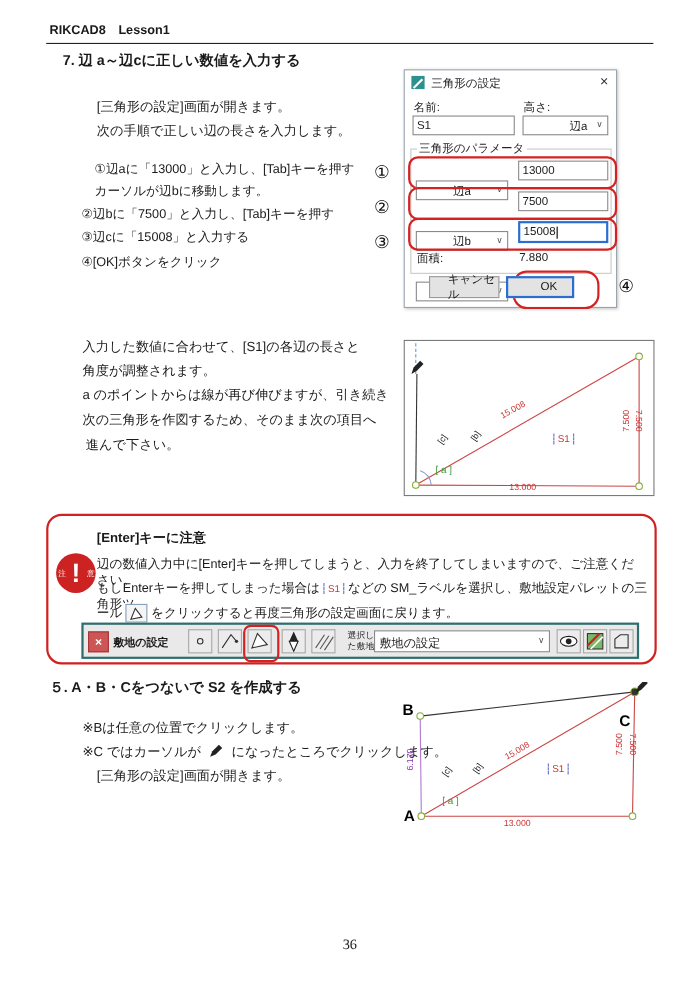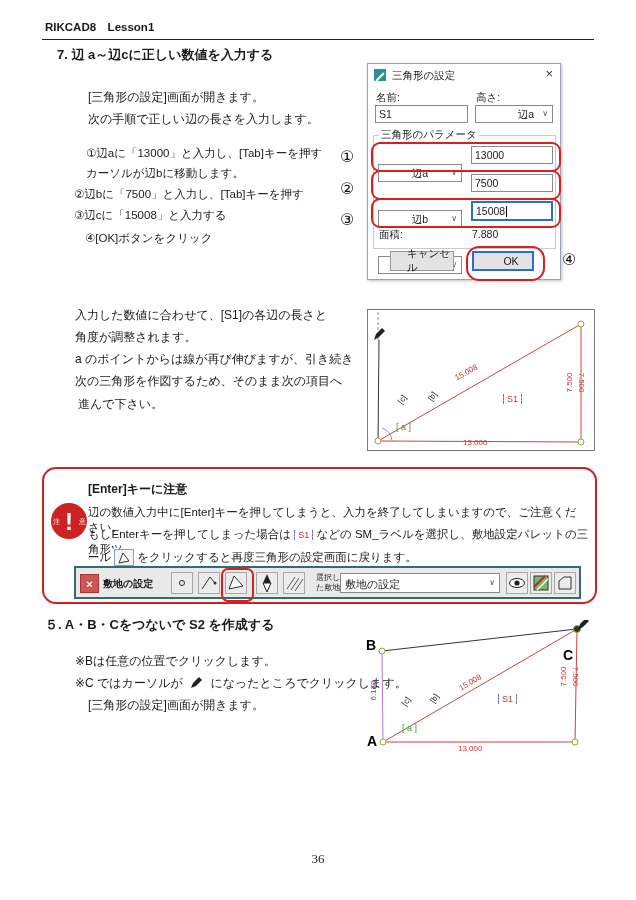--- a/index.html
+++ b/index.html
@@ -49,21 +49,21 @@
 
   <div class="abs bold" style="left:57px;top:46px;font-size:13px;">7. 辺 a～辺cに正しい数値を入力する</div>
 
   <div class="abs jp" style="left:88px;top:86px;">[三角形の設定]画面が開きます。</div>
   <div class="abs jp" style="left:88px;top:108px;">次の手順で正しい辺の長さを入力します。</div>
 
   <div class="abs small" style="left:74px;top:146px;margin-left:12px;">①辺aに「13000」と入力し、[Tab]キーを押す</div>
   <div class="abs small" style="left:86px;top:166px;">カーソルが辺bに移動します。</div>
   <div class="abs small" style="left:74px;top:187px;">②辺bに「7500」と入力し、[Tab]キーを押す</div>
   <div class="abs small" style="left:74px;top:208px;">③辺cに「15008」と入力する</div>
-  <div class="abs small" style="left:74px;top:231px;margin-left:11px;">④[OK]ボタンをクリック</div>
+  <div class="abs small" style="left:74px;top:231px;">④[OK]ボタンをクリック</div>
 
   <div class="abs callout" style="left:340px;top:147px;">①</div>
   <div class="abs callout" style="left:340px;top:179px;">②</div>
   <div class="abs callout" style="left:340px;top:210px;">③</div>
   <div class="abs callout" style="left:562px;top:250px;">④</div>
 
   <div class="abs dlg" style="left:367px;top:63px;width:192px;height:215px;">
     <div class="abs" style="left:6px;top:5px;width:12px;height:12px;background:#2e8f8f;">
       <svg width="12" height="12">
           <line x1="2" y1="10" x2="10" y2="2" stroke="#fff" stroke-width="2"></line>
@@ -111,21 +111,21 @@
     <div class="abs dlg-input" style="left:103px;top:137px;width:82px;height:20px;border:2px solid #2a6fd0;">
         <span>15008</span>
         <span class="caret"></span>
       </div>
 
     <div class="abs dlg-label" style="left:11px;top:164px;">面積:</div>
     <div class="abs dlg-label" style="left:104px;top:164px;">7.880</div>
 
     <div class="abs btn" style="left:22px;top:187px;width:64px;height:20px;">キャンセル</div>
     <div class="abs red-ring" style="left:98px;top:182px;width:75px;height:31px;border-radius:13px;"></div>
-    <div class="abs btn" style="left:104px;top:187px;width:62px;height:20px;border:2px solid #2a6fd0;">OK</div>
+    <div class="abs btn" style="left:92px;top:187px;width:62px;height:20px;border:2px solid #2a6fd0;">OK</div>
   </div>
 
   <div class="abs jp" style="left:75px;top:304px;">入力した数値に合わせて、[S1]の各辺の長さと</div>
   <div class="abs jp" style="left:75px;top:326px;">角度が調整されます。</div>
   <div class="abs jp" style="left:75px;top:348px;">a のポイントからは線が再び伸びますが、引き続き</div>
   <div class="abs jp" style="left:75px;top:370px;">次の三角形を作図するため、そのまま次の項目へ</div>
   <div class="abs jp" style="left:78px;top:393px;">進んで下さい。</div>
 
   <div class="abs" style="left:367px;top:309px;width:226px;height:140px;border:1px solid #7a7a7a;background:#fff;">
     <svg width="226" height="140" style="position:absolute;left:0;top:0;">

